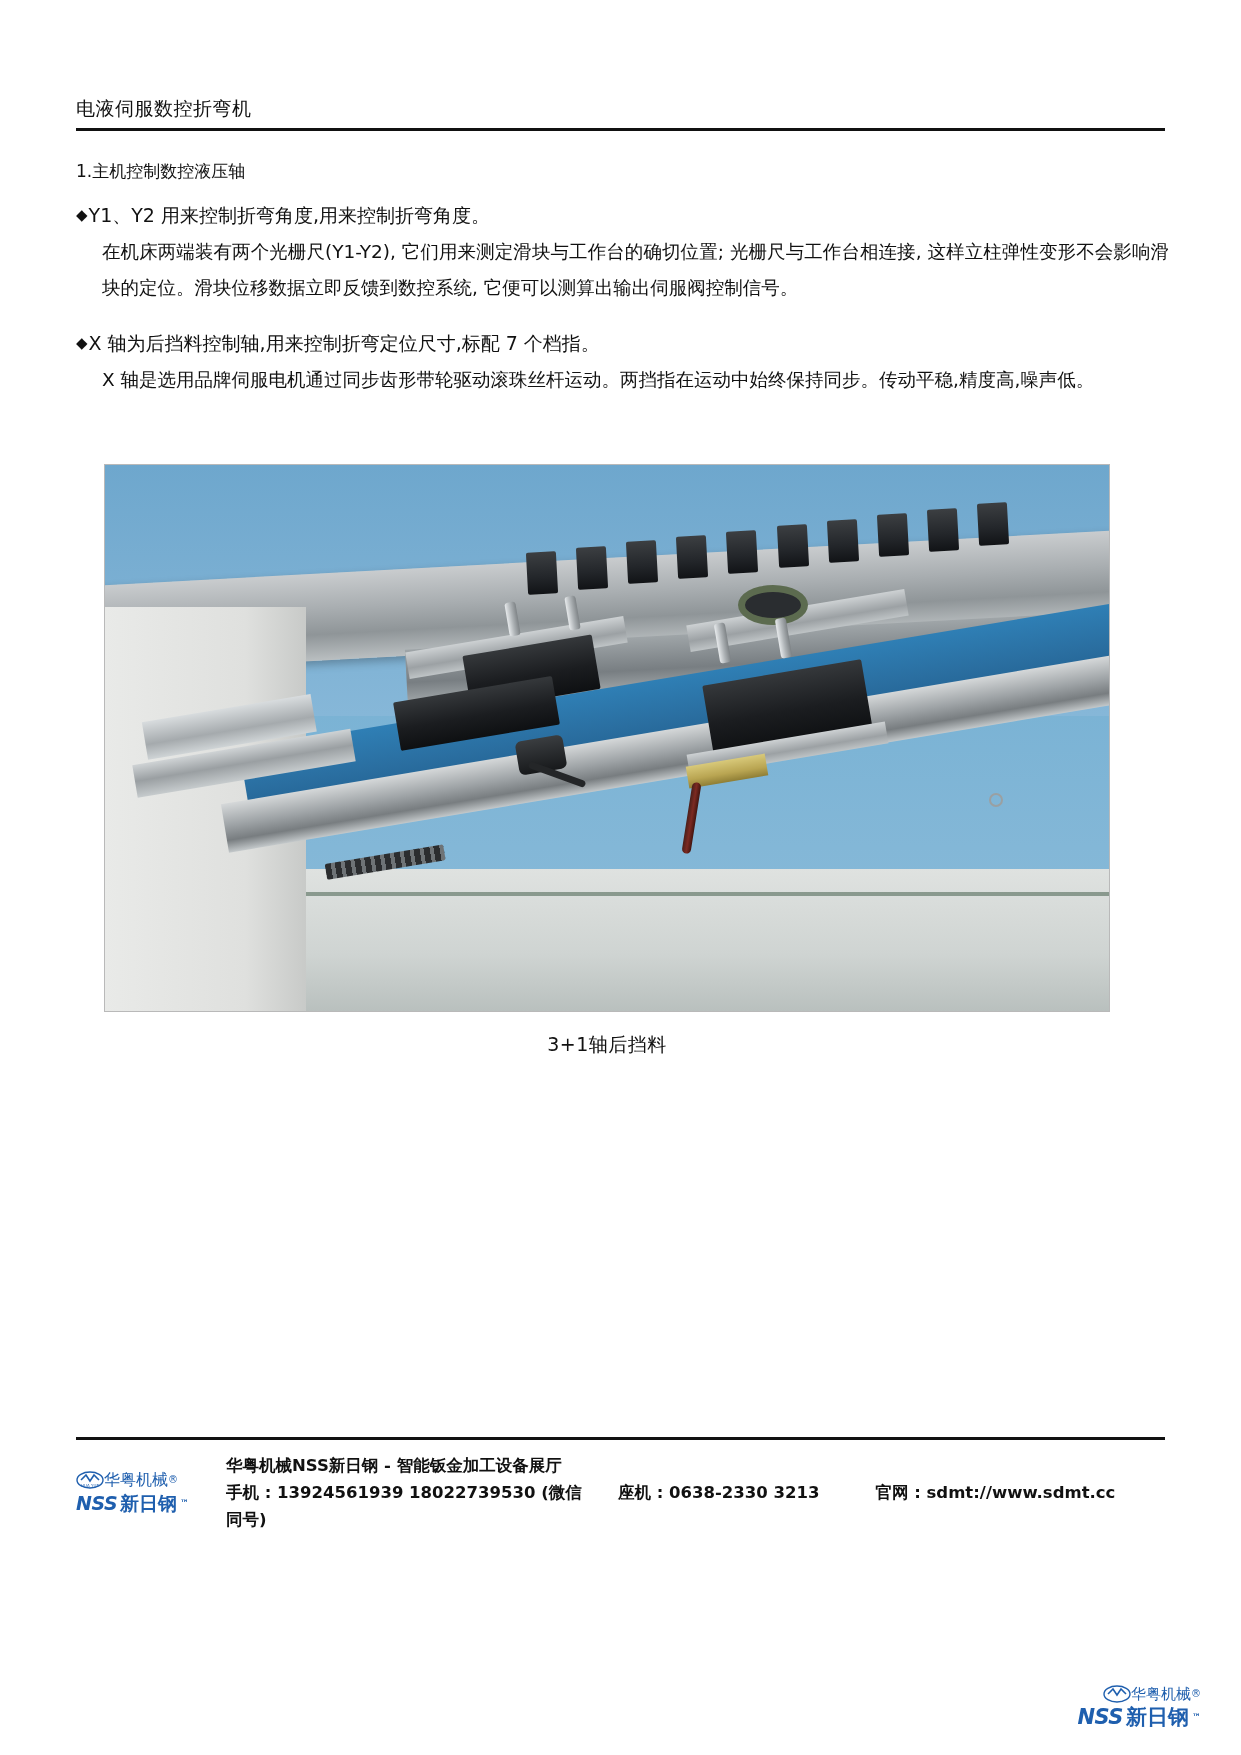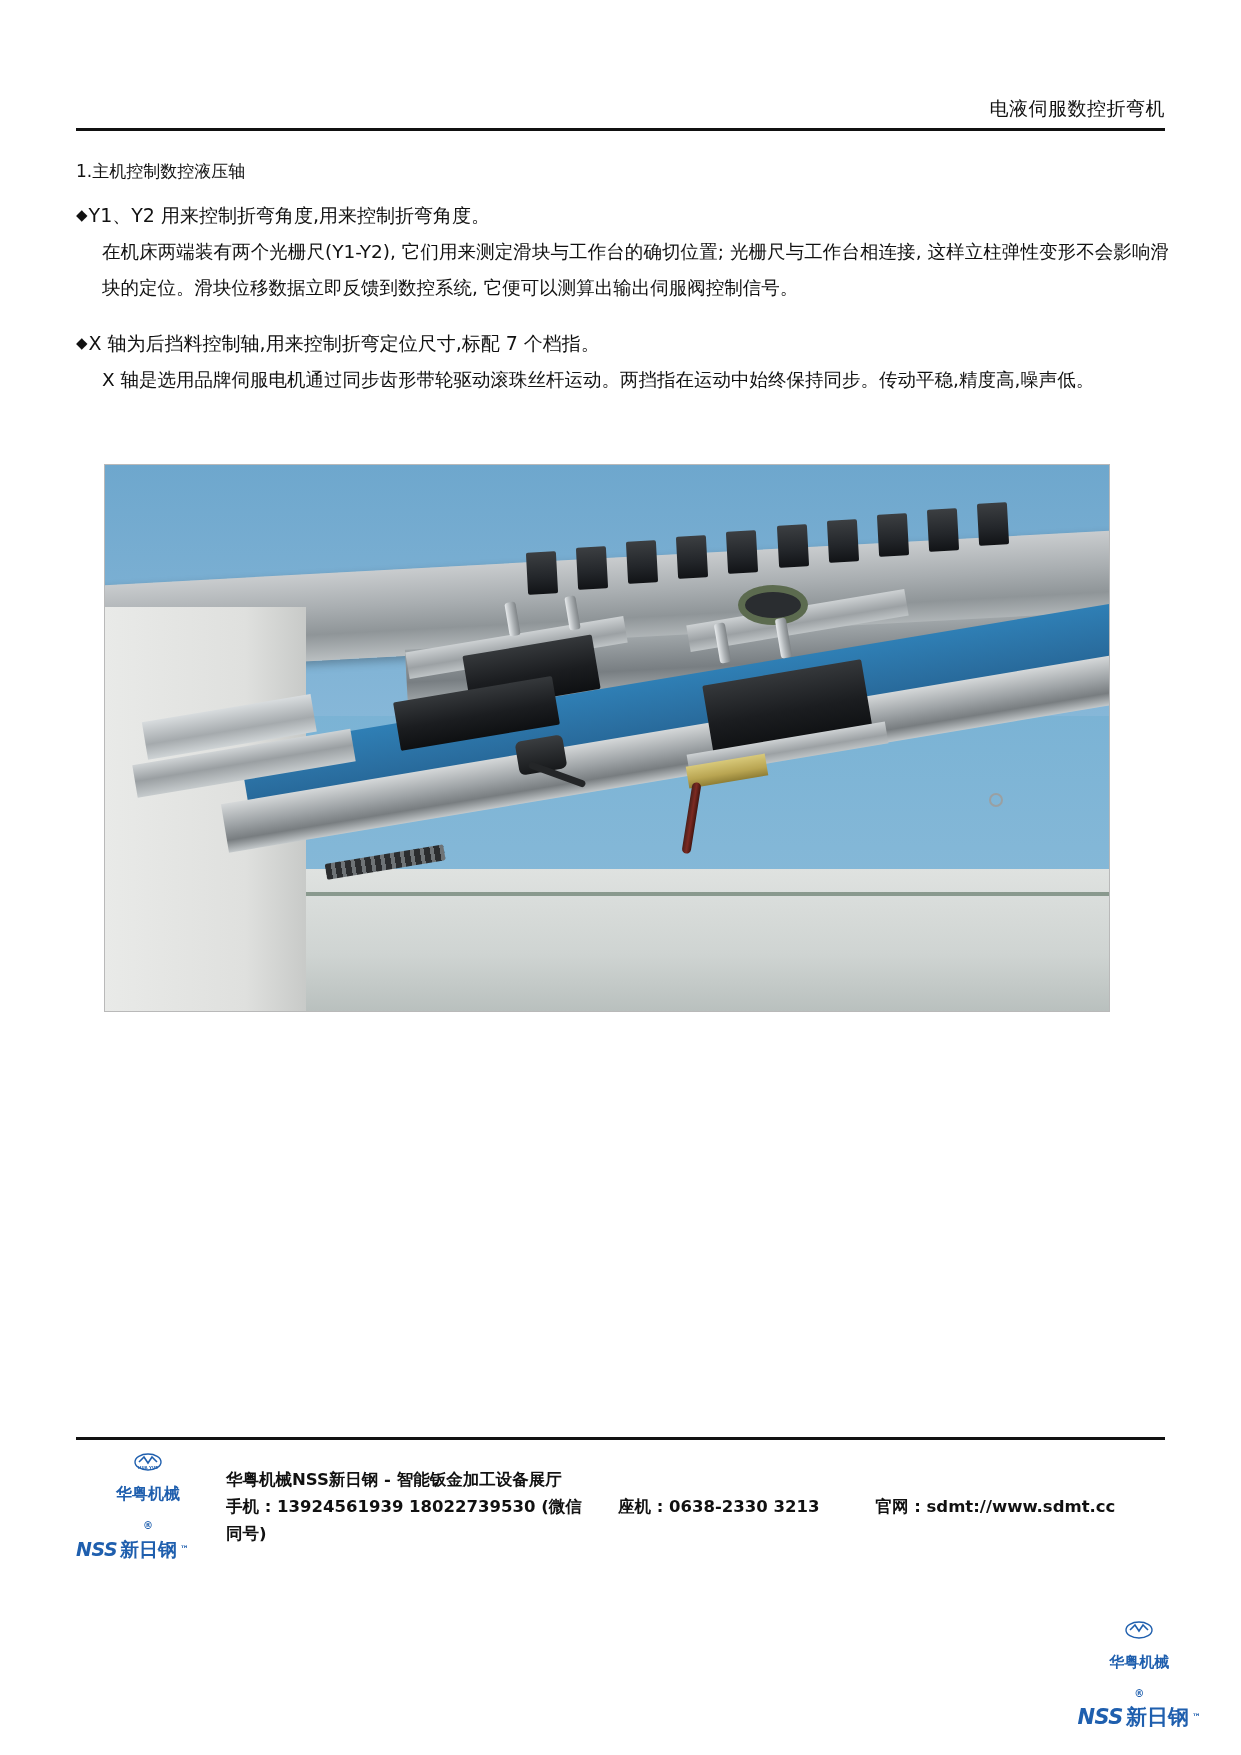--- a/index.html
+++ b/index.html
@@ -25,21 +25,20 @@
     position: absolute;
     left: 76px;
     top: 96px;
     width: 1089px;
   }
   .doc-header .title {
     font-size: 19px;
     letter-spacing: 0.5px;
     color: #111;
     padding-bottom: 6px;
-    text-align: right;
   }
   .doc-header .rule {
     height: 3px;
     background: #111;
     width: 100%;
   }
 
   
   .content {
     position: absolute;
@@ -287,26 +286,25 @@
     padding-top: 12px;
   }
   .logo-box {
     width: 144px;
     flex: 0 0 144px;
     text-align: left;
   }
   .logo-top {
     display: flex;
     align-items: center;
-    gap: 12px;
+    gap: 0;
     color: #1f5fae;
-    font-weight: bold;
+    font-weight: normal;
     font-size: 16px;
     line-height: 20px;
-    flex-direction: column;
   }
   .logo-mark {
     width: 28px; height: 20px;
     position: relative;
   }
   .logo-mark svg { display:block; }
   .logo-bottom {
     display: flex;
     align-items: center;
     gap: 3px;
@@ -409,20 +407,21 @@
       <div class="post" style="left:67%; top:28%; height:40px; transform:rotate(-9.5deg);"></div>
       <div class="finger" style="left:60%; top:38%; width:16%; height:13%; transform:rotate(-9.5deg);"></div>
       <div class="fingerplate" style="left:58%; top:50%; width:20%; height:4%; transform:rotate(-9.5deg);"></div>
       <div class="ybracket" style="left:58%; top:54%; width:8%; height:4%; transform:rotate(-9.5deg);"></div>
       <div class="handle" style="left:58%; top:58%;"></div>
 
       <div class="motor" style="left:41%; top:50%;"></div>
       <div class="cable" style="left:42%; top:56%; transform:rotate(20deg);"></div>
       <div class="screwdot" style="left:88%; top:60%;"></div>
     </div>
+    <div class="fig-caption">3+1轴后挡料</div>
   </div>
 
   <div class="footer">
     <div class="rule"></div>
     <div class="footer-inner">
       <div class="logo-box">
         <div class="logo-top">
           <span class="logo-mark">
             <svg width="28" height="20" viewBox="0 0 28 20">
               <ellipse cx="14" cy="10" rx="13" ry="8" fill="none" stroke="#1f5fae" stroke-width="1.4"></ellipse>

